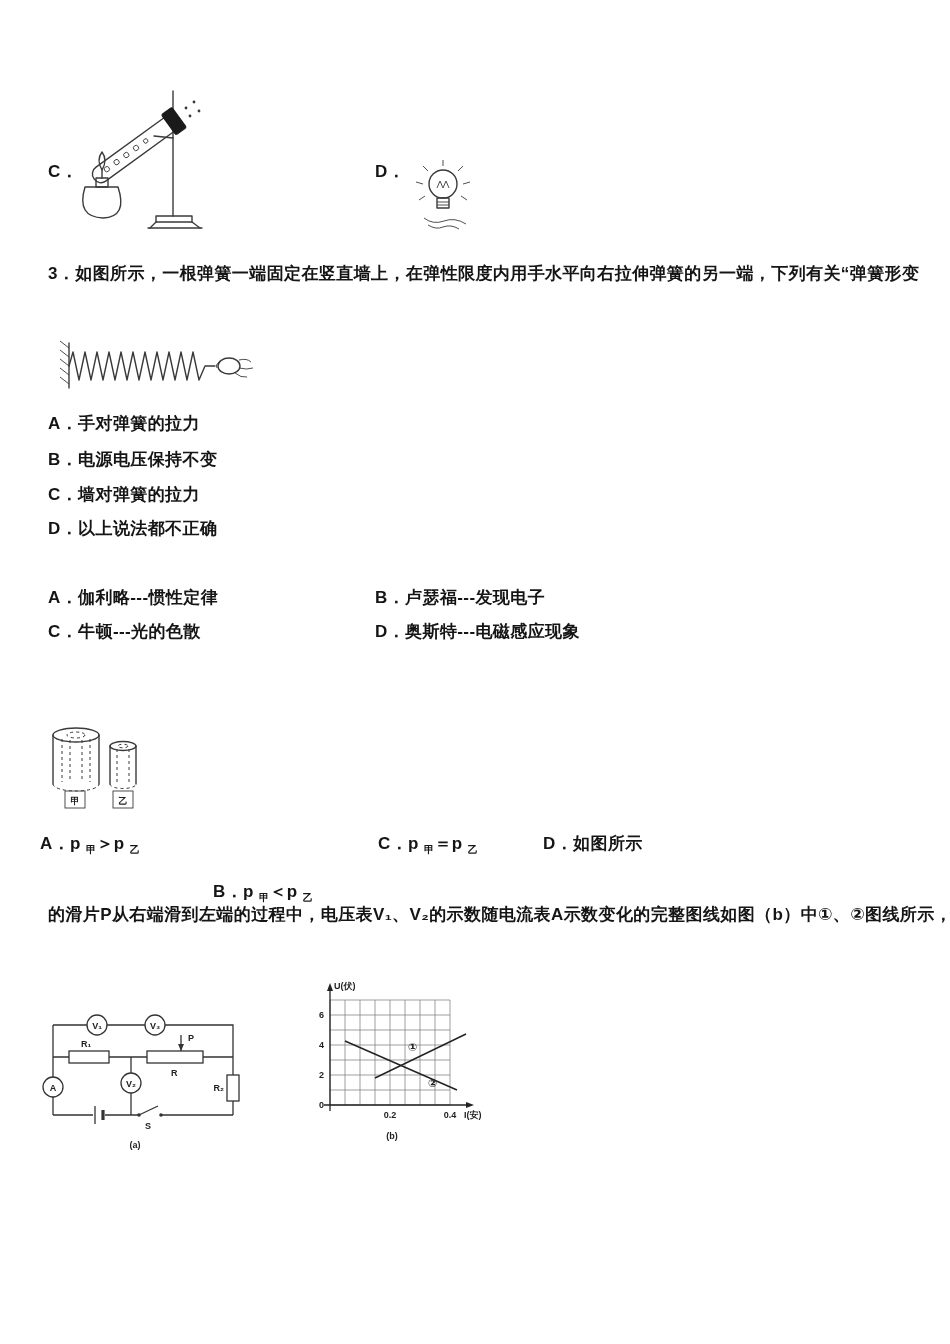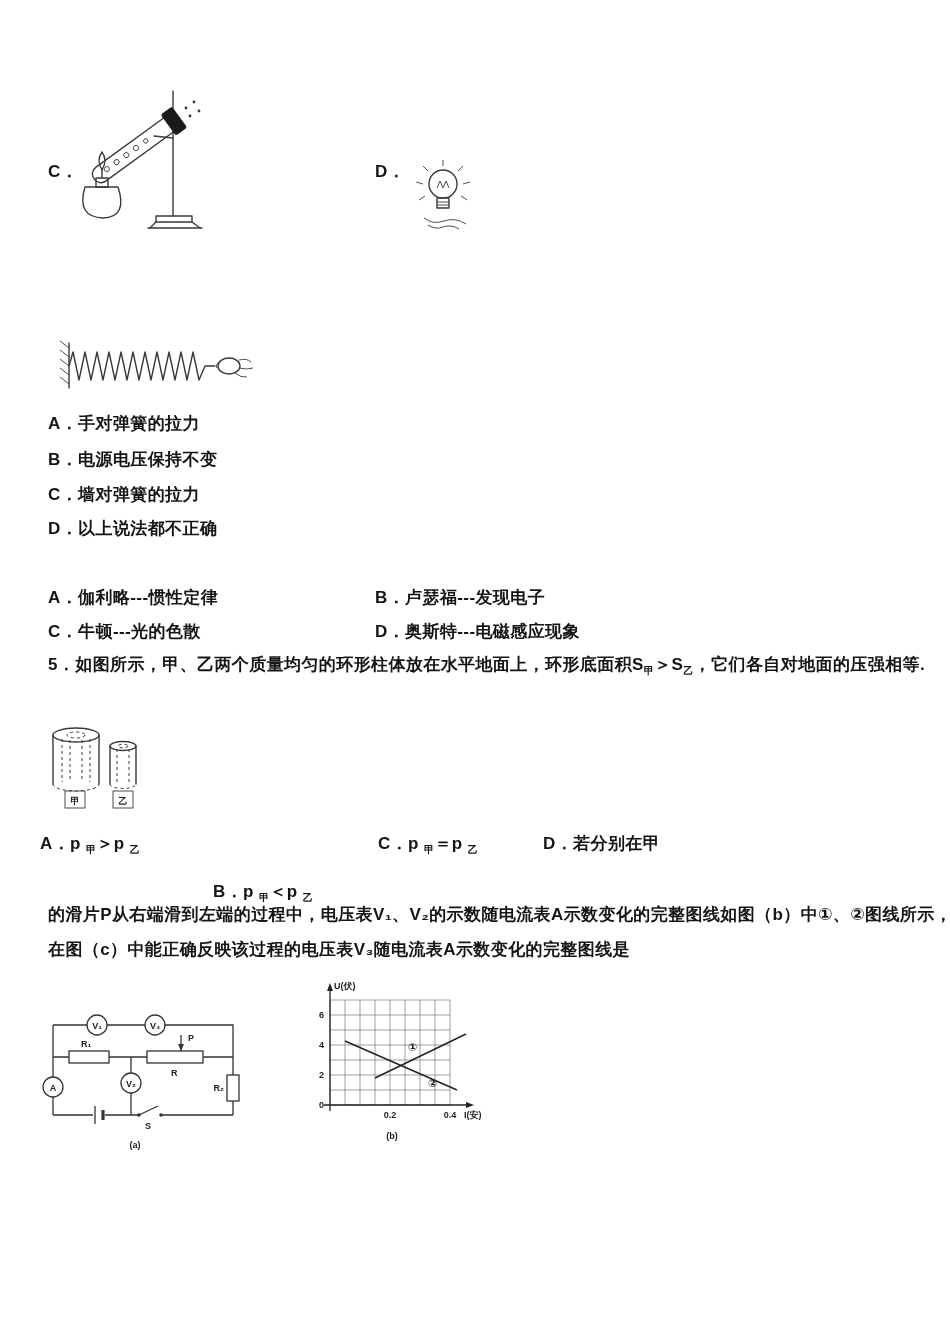--- a/index.html
+++ b/index.html
@@ -78,20 +78,21 @@
     <circle class="sk" cx="31" cy="26" r="14"></circle>
     <polyline class="sk-thin" points="25,30 28,23 31,30 34,23 37,30"></polyline>
     <rect class="sk" x="25" y="40" width="12" height="10"></rect>
     <line class="sk-thin" x1="25" y1="44" x2="37" y2="44"></line>
     <line class="sk-thin" x1="25" y1="47" x2="37" y2="47"></line>
 
     <path class="sk-thin" d="M12,60 q9,7 20,3 q11,-4 22,3"></path>
     <path class="sk-thin" d="M16,67 q8,5 15,2 q8,-3 16,2"></path>
   </svg>
 
+  <span class="t" style="left:48px; top:262px">3．如图所示，一根弹簧一端固定在竖直墙上，在弹性限度内用手水平向右拉伸弹簧的另一端，下列有关“弹簧形变</span>
 
   <svg style="left:55px; top:338px" width="212" height="62" viewBox="0 0 212 62">
 
     <line class="sk" x1="14" y1="5" x2="14" y2="50"></line>
     <line class="sk-thin" x1="14" y1="10" x2="5" y2="3"></line>
     <line class="sk-thin" x1="14" y1="19" x2="5" y2="12"></line>
     <line class="sk-thin" x1="14" y1="28" x2="5" y2="21"></line>
     <line class="sk-thin" x1="14" y1="37" x2="5" y2="30"></line>
     <line class="sk-thin" x1="14" y1="46" x2="5" y2="39"></line>
 
@@ -107,23 +108,20 @@
   <span class="t" style="left:48px; top:412px">A．手对弹簧的拉力</span>
   <span class="t" style="left:48px; top:448px">B．电源电压保持不变</span>
   <span class="t" style="left:48px; top:483px">C．墙对弹簧的拉力</span>
   <span class="t" style="left:48px; top:517px">D．以上说法都不正确</span>
 
   <span class="t" style="left:48px; top:586px">A．伽利略---惯性定律</span>
   <span class="t" style="left:375px; top:586px">B．卢瑟福---发现电子</span>
   <span class="t" style="left:48px; top:620px">C．牛顿---光的色散</span>
   <span class="t" style="left:375px; top:620px">D．奥斯特---电磁感应现象</span>
 
-  <span class="t" style="left:48px; top:653px">
-    <span>5．如图所示，甲、乙两个质量均匀的环形柱体放在水平地面上，环形底面积S</span><sub>甲</sub><span>＞S</span><sub>乙</sub><span>，它们各自对地面的压强相等.</span>
-  </span>
 
   <svg style="left:48px; top:722px" width="106" height="90" viewBox="0 0 106 90">
 
     <ellipse class="sk" cx="28" cy="13" rx="23" ry="7"></ellipse>
     <ellipse class="dash" cx="28" cy="13" rx="9" ry="3"></ellipse>
     <line class="sk" x1="5" y1="13" x2="5" y2="62"></line>
     <line class="sk" x1="51" y1="13" x2="51" y2="62"></line>
     <path class="dash" d="M5,62 a23,7 0 0 0 46,0"></path>
     <line class="dash" x1="14" y1="17" x2="14" y2="60"></line>
     <line class="dash" x1="22" y1="18" x2="22" y2="60"></line>
@@ -140,24 +138,23 @@
 
     <rect class="sk-thin" x="17" y="69" width="20" height="17"></rect>
     <text class="svgtxt" x="27" y="82" text-anchor="middle">甲</text>
     <rect class="sk-thin" x="65" y="69" width="20" height="17"></rect>
     <text class="svgtxt" x="75" y="82" text-anchor="middle">乙</text>
   </svg>
 
   <span class="t" style="left:40px; top:832px"><span>A．p </span><sub>甲</sub><span>＞p </span><sub>乙</sub></span>
   <span class="t" style="left:213px; top:880px"><span>B．p </span><sub>甲</sub><span>＜p </span><sub>乙</sub></span>
   <span class="t" style="left:378px; top:832px"><span>C．p </span><sub>甲</sub><span>＝p </span><sub>乙</sub></span>
-  <span class="t" style="left:543px; top:832px">D．若分别在甲</span>
+  <span class="t" style="left:543px; top:832px">D．如图所示</span>
 
   <span class="t" style="left:48px; top:903px">的滑片P从右端滑到左端的过程中，电压表V₁、V₂的示数随电流表A示数变化的完整图线如图（b）中①、②图线所示，</span>
-  <span class="t" style="left:48px; top:938px">在图（c）中能正确反映该过程的电压表V₃随电流表A示数变化的完整图线是</span>
 
   <svg style="left:35px; top:995px" width="215" height="158" viewBox="0 0 215 158">
 
     <path class="wire" d="M18,30 H198 V120 M18,30 V120"></path>
 
     <path class="wire" d="M18,120 H58 M70,120 H104 M126,120 H198"></path>
 
     <line class="wire" x1="60" y1="111" x2="60" y2="129"></line>
     <line x1="68" y1="115" x2="68" y2="125" stroke="#333" stroke-width="3.2"></line>
 

